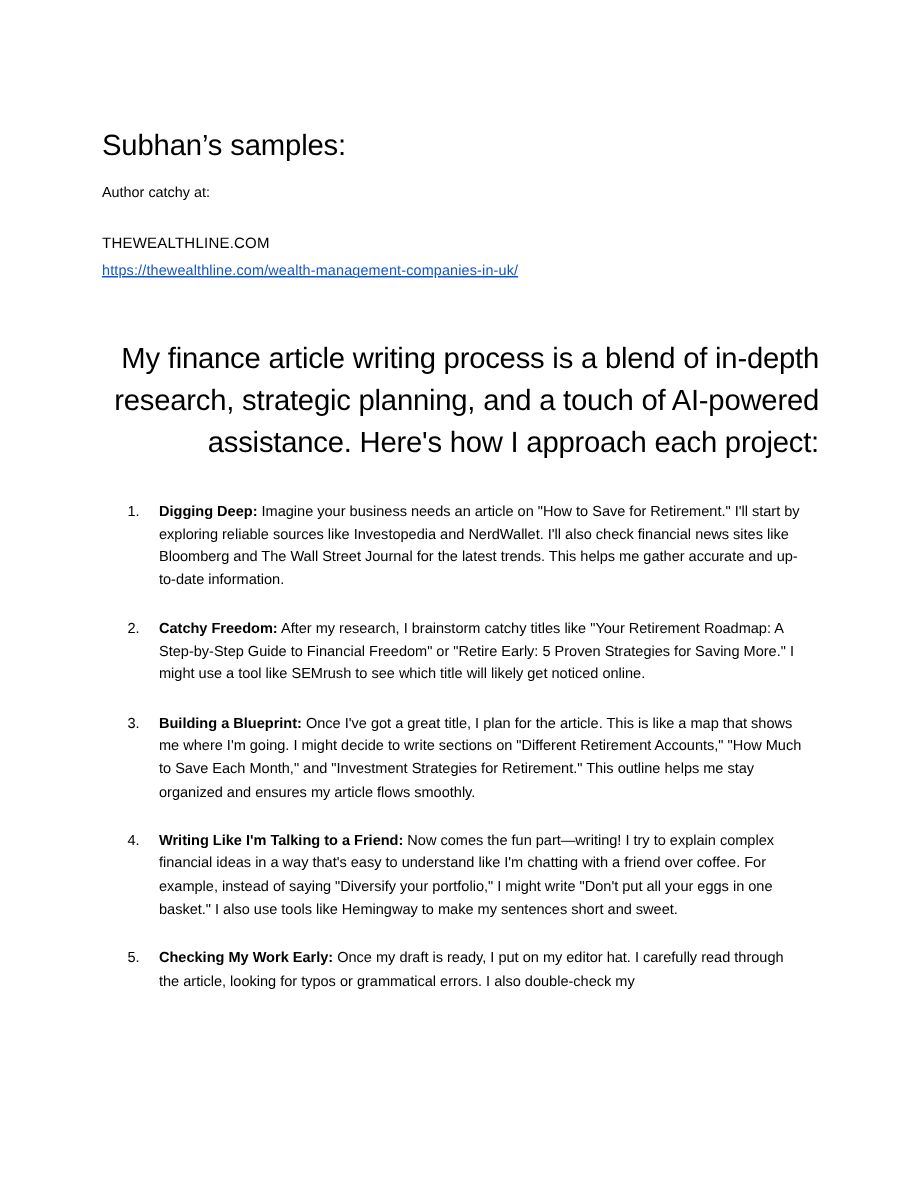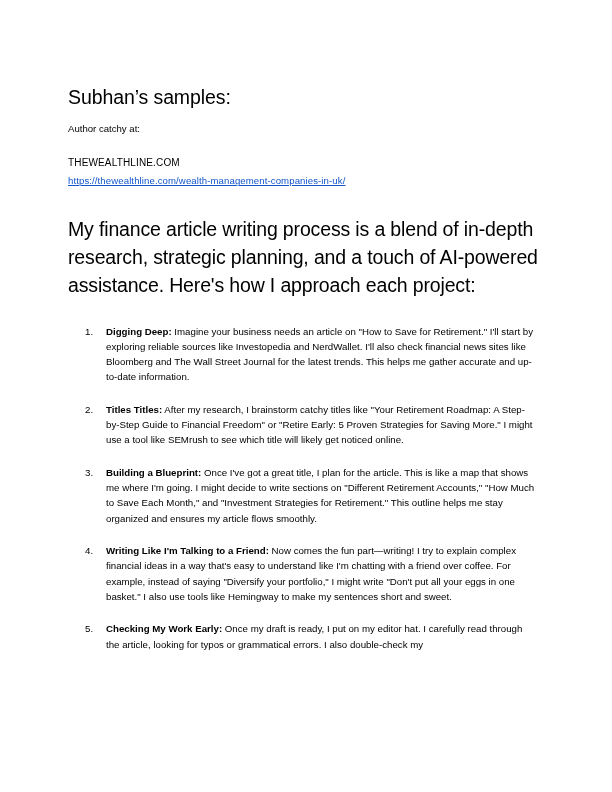--- a/index.html
+++ b/index.html
@@ -69,22 +69,23 @@
     text-align: right;
   }
 
   
   .main-heading {
     font-size: 19.5px;
     font-weight: 400;
     line-height: 1.42;
     letter-spacing: -0.15px;
     color: #000000;
-    margin: 28px 0 0 0;
+    margin: 38px 0 0 0;
     width: 478px;
+    text-align: right;
   }
 
   
   ol.steps {
     margin: 24px 0 0 0;
     padding: 0 0 0 38px;
     list-style: none;
     counter-reset: step;
     width: 470px;
     box-sizing: border-box;
@@ -133,21 +134,21 @@
 
     <a class="site-url">https://thewealthline.com/wealth-management-companies-in-uk/</a>
 
     <h2 class="main-heading">My finance article writing process is a blend of in-depth research, strategic planning, and a touch of AI-powered assistance. Here's how I approach each project:</h2>
 
     <ol class="steps">
       <li>
         <span class="step-label">Digging Deep:</span><span class="step-body"> Imagine your business needs an article on "How to Save for Retirement." I'll start by exploring reliable sources like Investopedia and NerdWallet. I'll also check financial news sites like Bloomberg and The Wall Street Journal for the latest trends. This helps me gather accurate and up-to-date information.</span>
       </li>
       <li>
-        <span class="step-label">Titles Titles:</span><span class="step-body"> After my research, I brainstorm catchy titles like "Your Retirement Roadmap: A Step-by-Step Guide to Financial Freedom" or "Retire Early: 5 Proven Strategies for Saving More." I might use a tool like SEMrush to see which title will likely get noticed online.</span>
+        <span class="step-label">Catchy Freedom:</span><span class="step-body"> After my research, I brainstorm catchy titles like "Your Retirement Roadmap: A Step-by-Step Guide to Financial Freedom" or "Retire Early: 5 Proven Strategies for Saving More." I might use a tool like SEMrush to see which title will likely get noticed online.</span>
       </li>
       <li>
         <span class="step-label">Building a Blueprint:</span><span class="step-body"> Once I've got a great title, I plan for the article. This is like a map that shows me where I'm going. I might decide to write sections on "Different Retirement Accounts," "How Much to Save Each Month," and "Investment Strategies for Retirement." This outline helps me stay organized and ensures my article flows smoothly.</span>
       </li>
       <li>
         <span class="step-label">Writing Like I'm Talking to a Friend:</span><span class="step-body"> Now comes the fun part—writing! I try to explain complex financial ideas in a way that's easy to understand like I'm chatting with a friend over coffee. For example, instead of saying "Diversify your portfolio," I might write "Don't put all your eggs in one basket." I also use tools like Hemingway to make my sentences short and sweet.</span>
       </li>
       <li>
         <span class="step-label">Checking My Work Early:</span><span class="step-body"> Once my draft is ready, I put on my editor hat. I carefully read through the article, looking for typos or grammatical errors. I also double-check my</span>
       </li>

